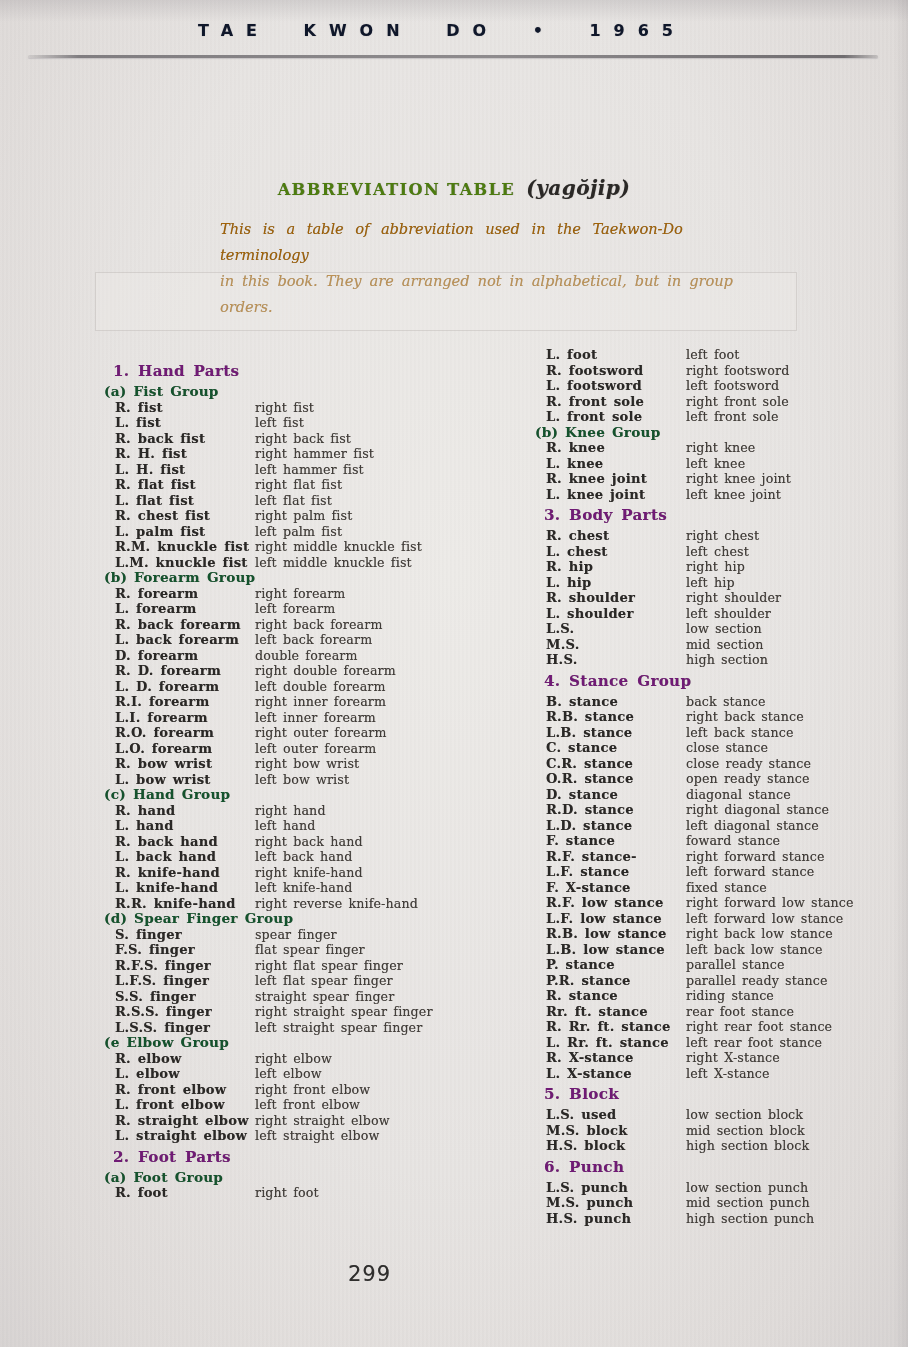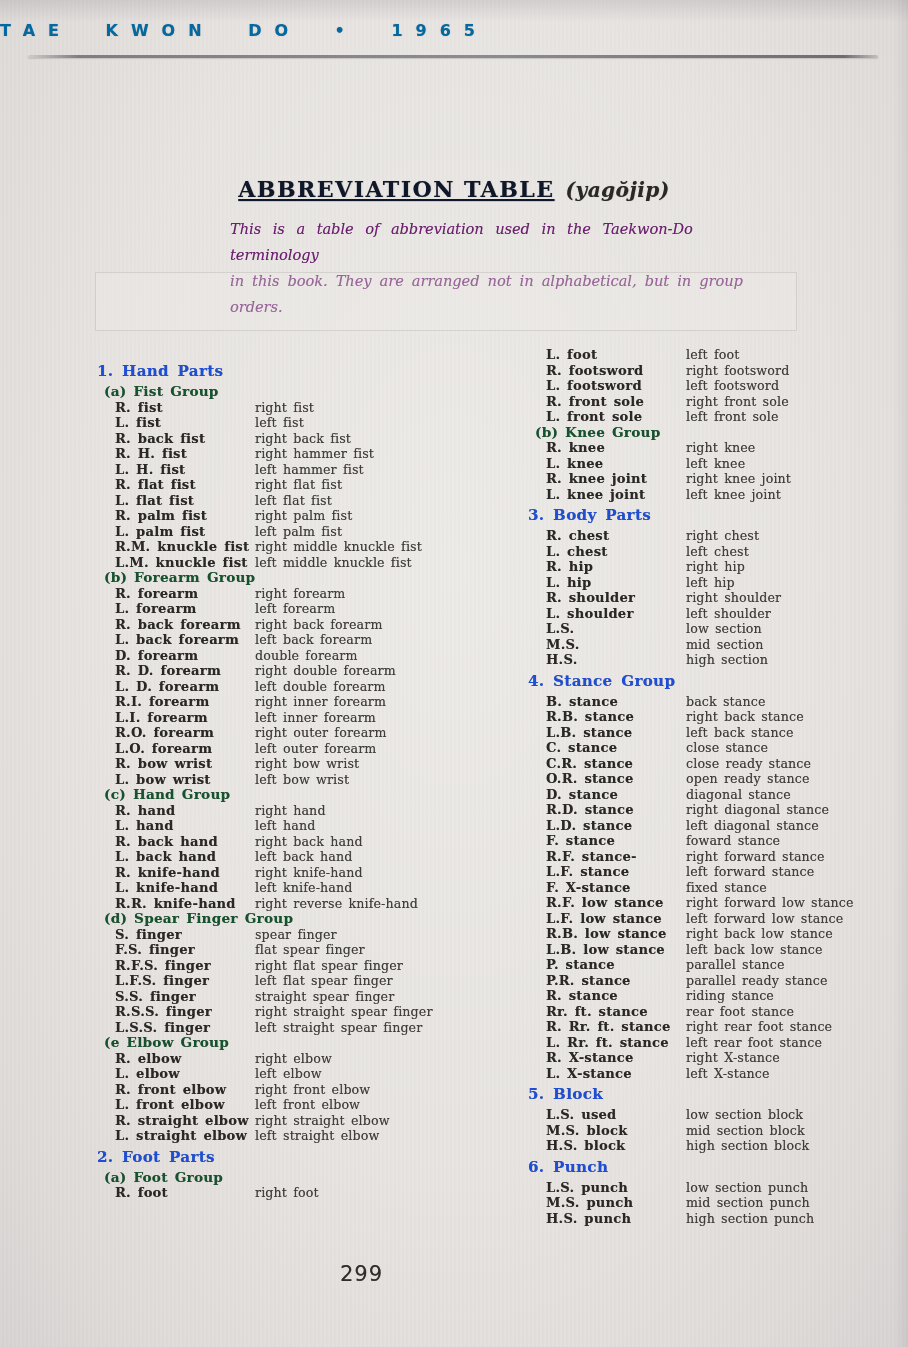--- a/index.html
+++ b/index.html
@@ -15,83 +15,82 @@
     content:"";position:absolute;left:0;top:0;right:0;height:22px;
     background:linear-gradient(180deg, rgba(135,130,136,0.22), rgba(135,130,136,0));
     pointer-events:none;
   }
   body::after{
     content:"";position:absolute;right:0;top:0;bottom:0;width:14px;
     background:linear-gradient(270deg, rgba(120,115,120,0.12), rgba(120,115,120,0));
     pointer-events:none;
   }
   .running-head{
-    position:absolute;top:21px;left:0;right:24px;text-align:left;
+    position:absolute;top:21px;left:0;right:24px;text-align:center;
     font-family:"DejaVu Sans","Liberation Sans",sans-serif;
-    font-size:16px;font-weight:600;color:#0369a1;
+    font-size:16px;font-weight:600;color:#0f172a;
     letter-spacing:13px;word-spacing:15px;
     text-shadow:0 0 1px rgba(90,88,95,0.5);
     white-space:nowrap;
   }
   .head-rule{
     position:absolute;top:55px;left:28px;right:30px;height:3px;border-radius:2px;
     background:linear-gradient(to right, rgba(120,117,120,0.15), #807d80 6%, #8e8b8d 55%, #6f6c6f 96%, rgba(110,107,110,0.25));
     box-shadow:0 1px 1px rgba(180,177,180,0.6);
   }
   .title-block{
     position:absolute;top:176px;left:0;width:100%;text-align:center;white-space:nowrap;
   }
   .doc-title{
-    font-size:22px;font-weight:700;letter-spacing:1.5px;color:#0f172a;
+    font-size:16px;font-weight:700;letter-spacing:1.5px;color:#4d7c0f;
     text-shadow:0.3px 0.3px 0.7px rgba(50,45,40,0.55);
-    text-decoration:underline;
   }
   .doc-title-paren{
     font-size:20px;font-weight:700;font-style:italic;letter-spacing:0.5px;color:#2a2826;
     text-shadow:0.3px 0.3px 0.7px rgba(50,45,40,0.5);
     margin-left:6px;
   }
   .subtitle{
-    position:absolute;left:230px;top:216px;width:552px;
-    font-style:italic;font-size:14.5px;line-height:1.8;color:#701a75;
+    position:absolute;left:220px;top:216px;width:552px;
+    font-style:italic;font-size:14.5px;line-height:1.8;color:#a16207;
     text-shadow:0.2px 0.2px 0.6px rgba(60,55,50,0.5);
   }
   .subtitle .line1{word-spacing:7px;}
   .subtitle .line2{word-spacing:3.5px;}
   .ghost-box{
     position:absolute;left:95px;top:272px;width:700px;height:57px;
     border:1px solid rgba(158,152,147,0.28);
     background:rgba(238,235,232,0.35);
   }
   .col{
     position:absolute;width:400px;
     text-shadow:0.25px 0.25px 0.6px rgba(55,50,45,0.5);
   }
   .col-left{left:97px;top:358px;}
   .col-right{left:528px;top:347px;width:380px;}
   .row{white-space:nowrap;}
   .section{
-    font-size:15px;font-weight:700;line-height:19px;margin:4px 0 3px;color:#1d4ed8;
+    font-size:15px;font-weight:700;line-height:19px;margin:4px 16px 3px;color:#701a75;
     letter-spacing:0.4px;word-spacing:3px;
   }
   .group{
     font-size:13.5px;font-weight:700;line-height:15.5px;padding-left:7px;color:#14532d;
     letter-spacing:0.3px;word-spacing:2px;
   }
   .entry{display:flex;line-height:15.5px;padding-left:18px;}
   .abbr{
     width:140px;flex:0 0 140px;font-size:13px;font-weight:700;color:#2a2826;
     letter-spacing:0.3px;word-spacing:2px;
   }
   .meaning{
     flex:1;font-size:12.5px;font-weight:400;color:#403c38;
     letter-spacing:0.2px;word-spacing:2px;
   }
   .page-number{
-    position:absolute;top:1262px;left:0;width:723px;text-align:center;
+    position:absolute;top:1262px;left:8px;width:723px;text-align:center;
     font-family:"DejaVu Sans","Liberation Sans",sans-serif;
     font-size:21px;color:#2f2e2d;letter-spacing:1px;
     text-shadow:0.2px 0.2px 0.5px rgba(60,58,56,0.5);
   }
 </style>
 </head>
 <body>
 
 <div class="running-head">TAE KWON DO • 1965</div>
 <div class="head-rule"></div>
@@ -133,21 +132,21 @@
     </div>
     <div class="row entry">
       <span class="abbr">R. flat fist</span>
       <span class="meaning">right flat fist</span>
     </div>
     <div class="row entry">
       <span class="abbr">L. flat fist</span>
       <span class="meaning">left flat fist</span>
     </div>
     <div class="row entry">
-      <span class="abbr">R. palm fist</span>
+      <span class="abbr">R. chest fist</span>
       <span class="meaning">right palm fist</span>
     </div>
     <div class="row entry">
       <span class="abbr">L. palm fist</span>
       <span class="meaning">left palm fist</span>
     </div>
     <div class="row entry">
       <span class="abbr">R.M. knuckle fist</span>
       <span class="meaning">right middle knuckle fist</span>
     </div>

